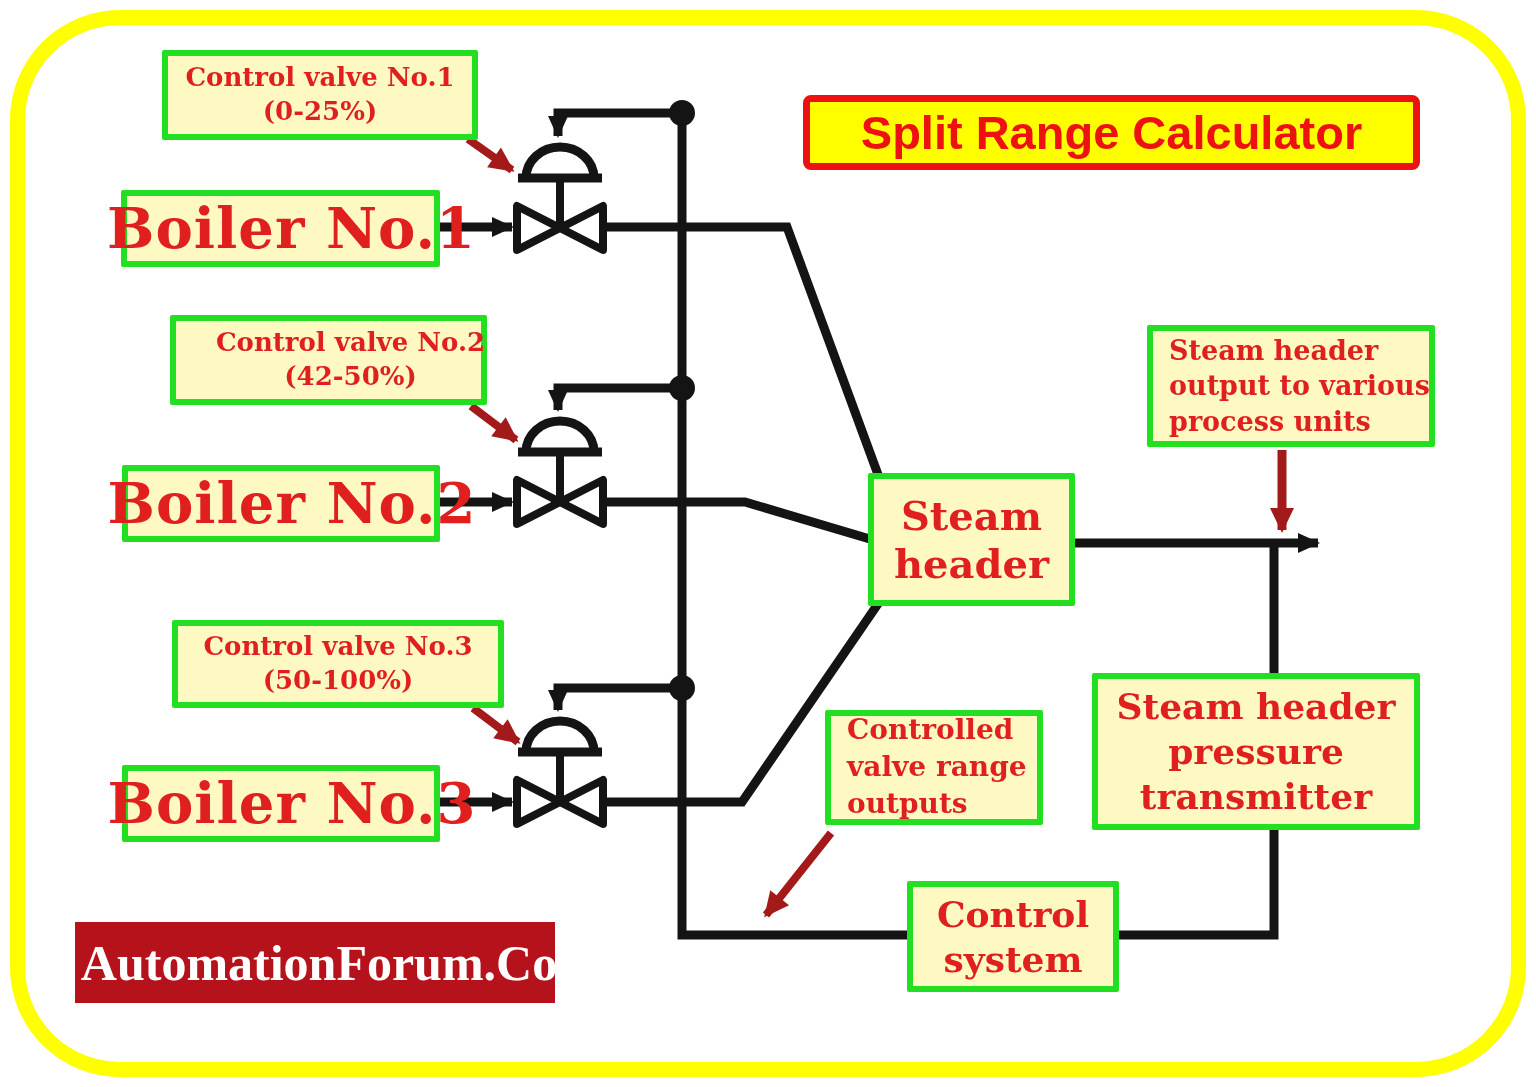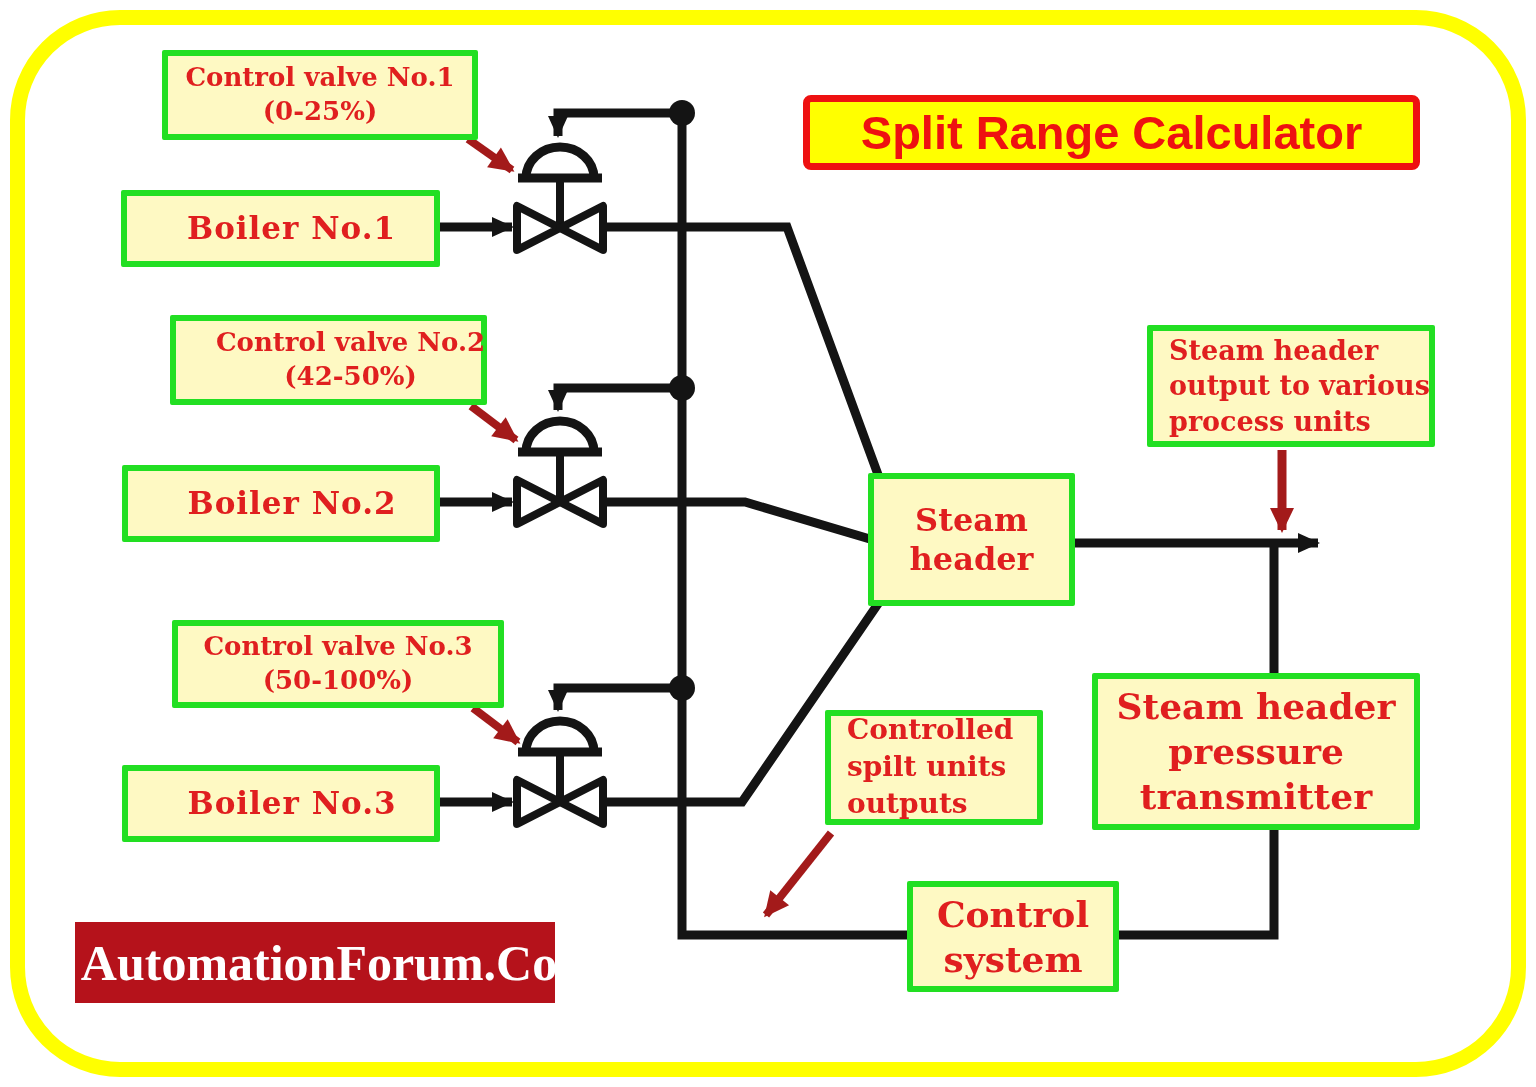--- a/index.html
+++ b/index.html
@@ -14,27 +14,27 @@
   #diagram-svg{position:absolute;left:0;top:0;z-index:1;}
   .ybox{
     position:absolute;background:#fef9c3;border:6px solid #22df22;border-radius:2px;
     display:flex;flex-direction:column;justify-content:center;align-items:center;
     color:#e01f1f;font-weight:bold;z-index:2;box-sizing:border-box;line-height:1.3;
     text-align:center;
   }
   .ybox .ln{display:block;white-space:nowrap;}
   .leftalign{align-items:flex-start;text-align:left;padding-left:16px;}
   .cvlabel{font-size:26px;}
-  .boiler{font-size:31px;letter-spacing:1px;padding-left:22px;}
+  .boiler{font-size:56px;letter-spacing:1px;padding-left:22px;}
   .title-box{
     position:absolute;background:#ffff00;border:7px solid #ee1111;border-radius:8px;
     display:flex;justify-content:center;align-items:center;z-index:2;box-sizing:border-box;
     color:#ee1111;font-family:"Liberation Sans", sans-serif;font-weight:bold;font-size:47px;
   }
-  .steamheader{font-size:32px;line-height:1.2;align-items:center;}
+  .steamheader{font-size:40px;line-height:1.2;align-items:center;}
   .outlabel{font-size:27px;line-height:1.32;}
   .transmitter{font-size:36px;line-height:1.25;}
   .ctrlout{font-size:28px;line-height:1.32;}
   .ctrlsys{font-size:36px;line-height:1.25;}
   .logo-box{
     position:absolute;background:#b5121b;color:#ffffff;z-index:2;box-sizing:border-box;
     display:flex;justify-content:center;align-items:center;
     font-family:"Liberation Serif", serif;font-weight:bold;font-size:50px;
   }
 </style>
@@ -150,21 +150,21 @@
   </div>
 
   <div class="ybox transmitter" style="left:1092px;top:673px;width:328px;height:157px;">
     <span class="ln">Steam header</span>
     <span class="ln">pressure</span>
     <span class="ln">transmitter</span>
   </div>
 
   <div class="ybox ctrlout leftalign" style="left:825px;top:710px;width:218px;height:115px;">
     <span class="ln">Controlled</span>
-    <span class="ln">spilt units</span>
+    <span class="ln">valve range</span>
     <span class="ln">outputs</span>
   </div>
 
   <div class="ybox ctrlsys" style="left:907px;top:881px;width:212px;height:111px;">
     <span class="ln">Control</span>
     <span class="ln">system</span>
   </div>
 
   <div class="logo-box" style="left:75px;top:922px;width:480px;height:81px;padding-left:8px;">
     <span>AutomationForum.Co</span>

